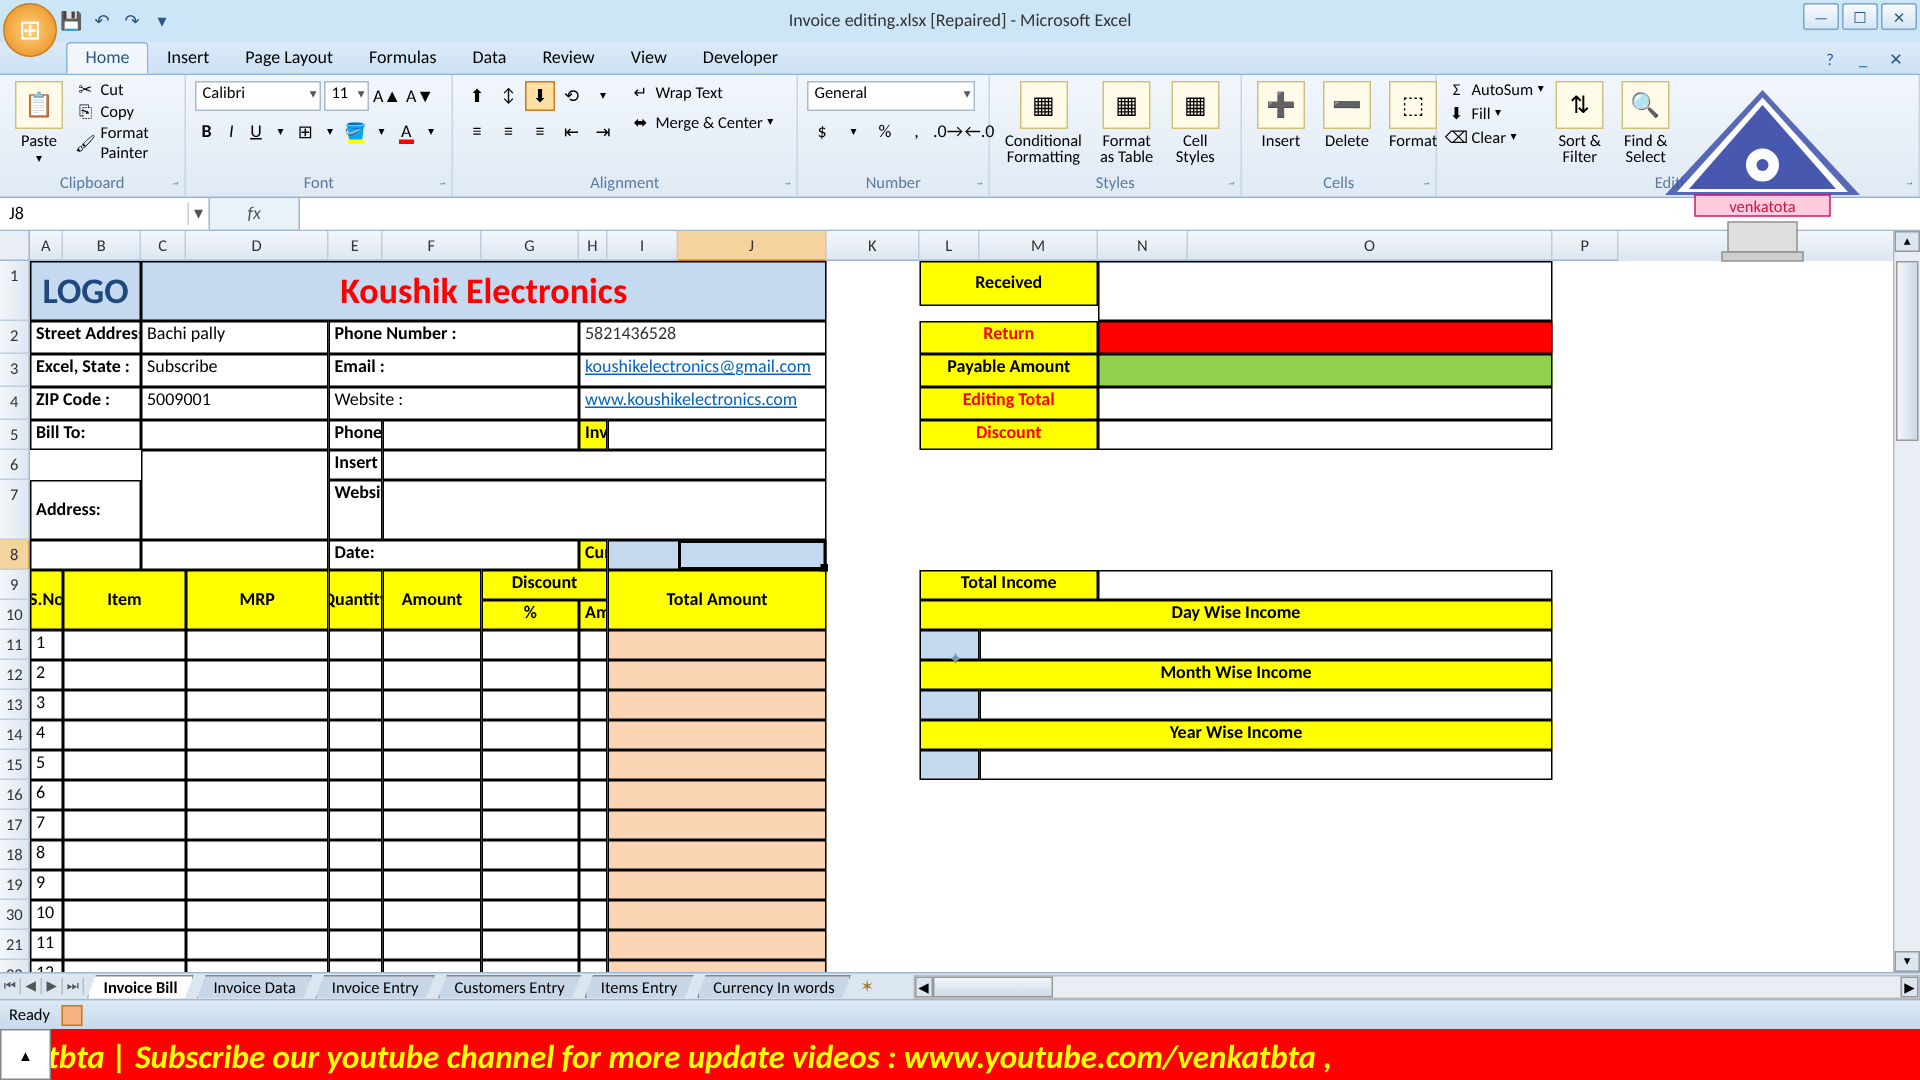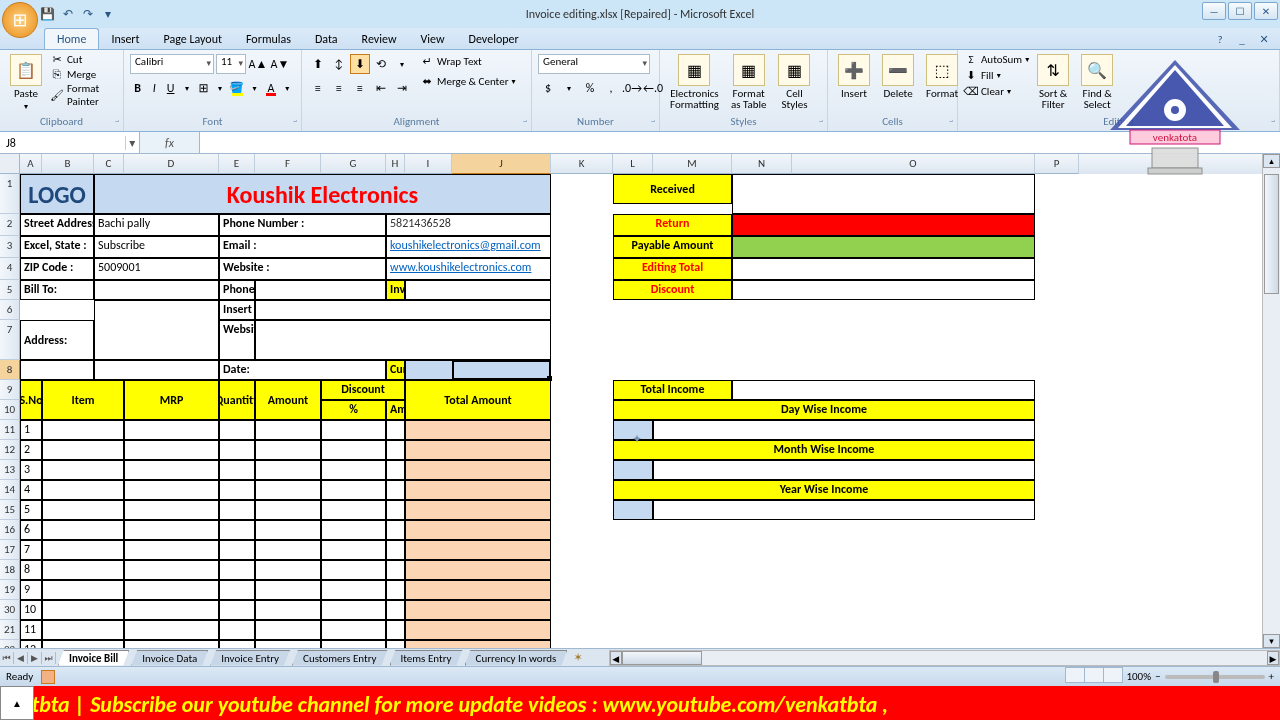--- a/index.html
+++ b/index.html
@@ -148,21 +148,21 @@
         <span>Paste</span>
         <span style="font-size:8px">▾</span>
       </div>
       <div class="col-btns">
         <div class="row">
             <span class="icon">✂</span>
             <span>Cut</span>
           </div>
         <div class="row">
             <span class="icon">⎘</span>
-            <span>Merge</span>
+            <span>Copy</span>
           </div>
         <div class="row">
             <span class="icon">🖌</span>
             <span>Format Painter</span>
           </div>
       </div>
     </div>
     <div class="group-label">Clipboard</div>
   </div>
 
@@ -241,21 +241,21 @@
         <div class="sbtn">←.0</div>
       </div>
     </div>
     <div class="group-label">Number</div>
   </div>
 
   <div class="group" style="width:168px">
     <div class="group-body">
       <div class="vbtn">
           <div class="icon">▦</div>
-          <span style="white-space:pre-line">Electronics
+          <span style="white-space:pre-line">Conditional
 Formatting</span>
         </div>
       <div class="vbtn">
           <div class="icon">▦</div>
           <span style="white-space:pre-line">Format
 as Table</span>
         </div>
       <div class="vbtn">
           <div class="icon">▦</div>
           <span style="white-space:pre-line">Cell
@@ -382,21 +382,21 @@
             <div class="cell" style="left: 0px; top: 40px; width: 74px; height: 22px;;font-weight:bold">Street Address :</div>
             <div class="cell" style="left: 74px; top: 40px; width: 125px; height: 22px;">Bachi pally</div>
             <div class="cell" style="left: 199px; top: 40px; width: 167px; height: 22px;;font-weight:bold">Phone Number :</div>
             <div class="cell" style="left: 366px; top: 40px; width: 165px; height: 22px;;color:#333">5821436528</div>
             <div class="cell" style="left: 0px; top: 62px; width: 74px; height: 22px;;font-weight:bold">Excel, State :</div>
             <div class="cell" style="left: 74px; top: 62px; width: 125px; height: 22px;">Subscribe</div>
             <div class="cell" style="left: 199px; top: 62px; width: 167px; height: 22px;;font-weight:bold">Email :</div>
             <div class="cell" style="left: 366px; top: 62px; width: 165px; height: 22px;;color:#0563c1;text-decoration:underline">koushikelectronics@gmail.com</div>
             <div class="cell" style="left: 0px; top: 84px; width: 74px; height: 22px;;font-weight:bold">ZIP Code :</div>
             <div class="cell" style="left: 74px; top: 84px; width: 125px; height: 22px;">5009001</div>
-            <div class="cell" style="left: 199px; top: 84px; width: 167px; height: 22px;;font-weight:bold">Website :</div>
+            <div class="cell" style="left: 199px; top: 84px; width: 167px; height: 22px;;font-weight:normal">Website :</div>
             <div class="cell" style="left: 366px; top: 84px; width: 165px; height: 22px;;color:#0563c1;text-decoration:underline">www.koushikelectronics.com</div>
             <div class="cell" style="left: 0px; top: 106px; width: 74px; height: 20px;;font-weight:bold">Bill To:</div>
             <div class="cell" style="left: 74px; top: 106px; width: 125px; height: 20px;"></div>
             <div class="cell" style="left: 199px; top: 106px; width: 36px; height: 20px;;font-weight:bold">Phone</div>
             <div class="cell" style="left: 235px; top: 106px; width: 131px; height: 20px;"></div>
             <div class="cell" style="left: 366px; top: 106px; width: 19px; height: 20px;;font-weight:bold;background:#ffff00;text-align:center">Invoice :</div>
             <div class="cell" style="left: 385px; top: 106px; width: 146px; height: 20px;"></div>
             <div class="cell" style="left: 199px; top: 126px; width: 36px; height: 20px;;font-weight:bold">Insert</div>
             <div class="cell" style="left: 235px; top: 126px; width: 296px; height: 20px;"></div>
             <div class="cell" style="left: 0px; top: 146px; width: 74px; height: 40px;;font-weight:bold;display:flex;align-items:center">Address:</div>
@@ -564,29 +564,20 @@
   <div class="hscroll">
     <div class="arr" style="left:0">◀</div>
     <div class="thumb"></div>
     <div class="arr" style="right:0">▶</div>
   </div>
 </div>
 
 <div class="statusbar">
   <span>Ready</span>
   <span style="margin-left:8px; width:14px; height:14px; background:#f4b183; border:1px solid #c97a1a"></span>
-  <div class="zoom-controls">
-    <span class="view-btns"><span></span><span></span><span></span></span>
-    <span>100%</span>
-    <span>−</span>
-    <div class="slider">
-        <div class="thumb"></div>
-      </div>
-    <span>+</span>
-  </div>
 </div>
 
 <div class="banner">
   <span>katbta | Subscribe our youtube channel for more update videos : www.youtube.com/venkatbta ,</span>
 </div>
 <div class="banner-logo">▲</div>
 
 <svg class="watermark" viewBox="0 0 130 120">
   <polygon points="65,0 130,70 0,70" fill="#3a4ca8" opacity="0.9"></polygon>
   <polygon points="65,5 122,68 8,68" fill="#fff"></polygon>

